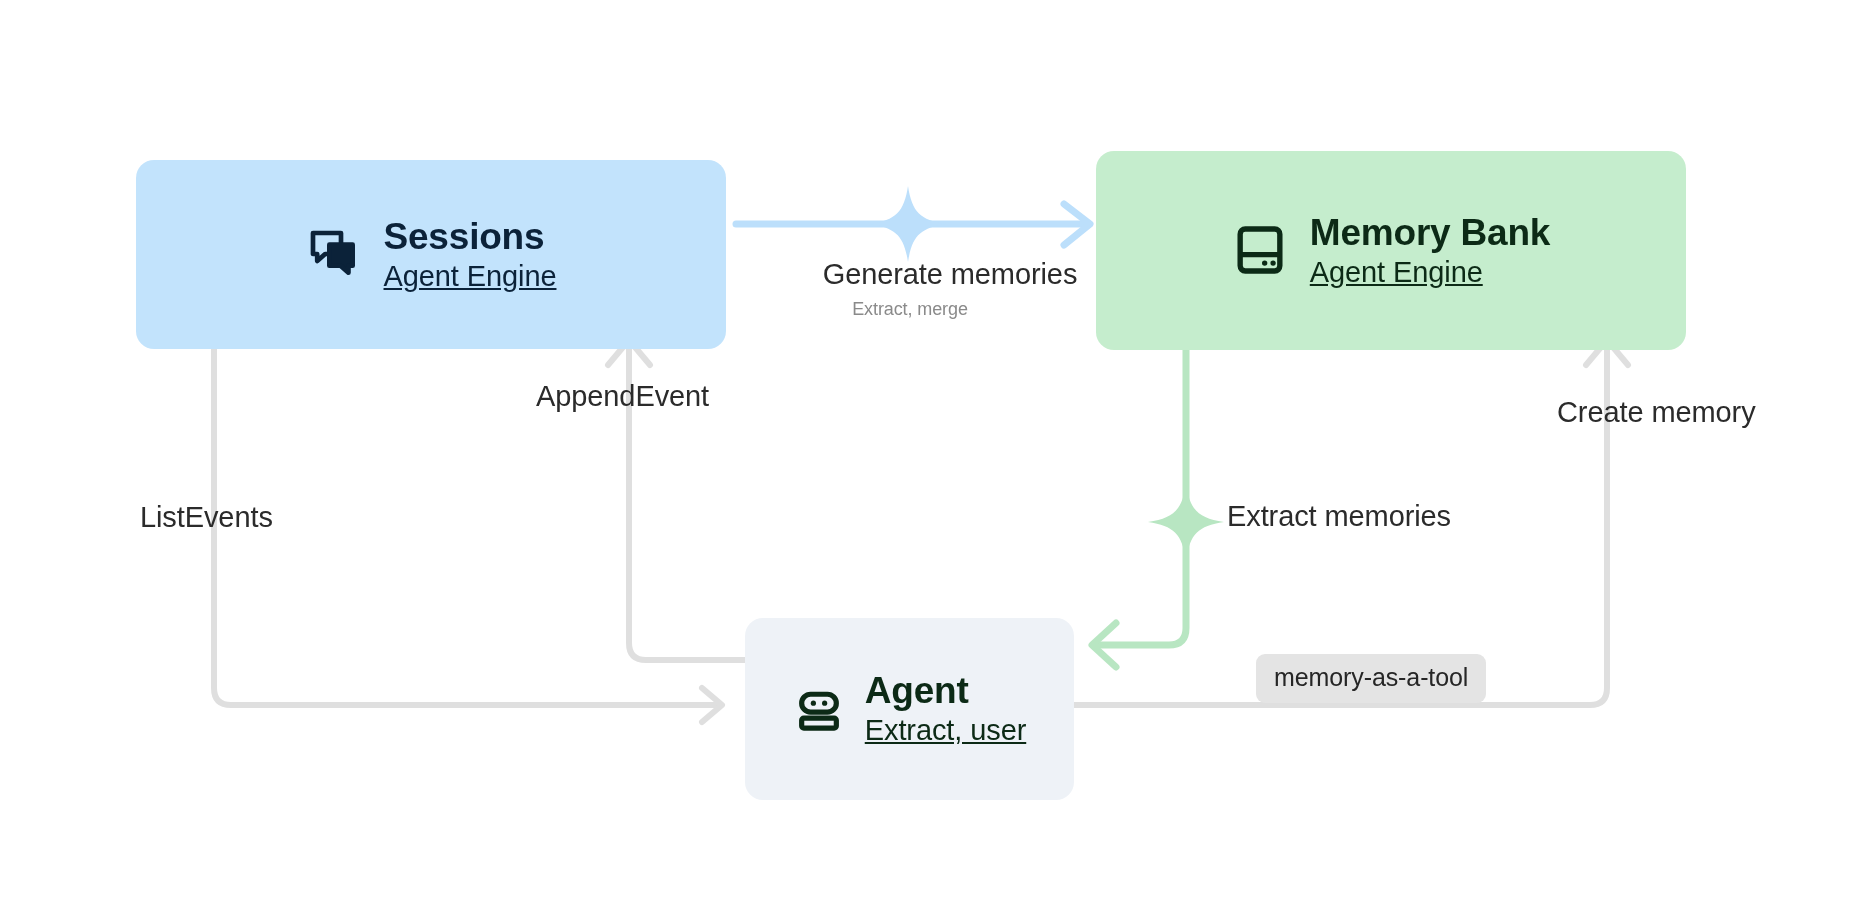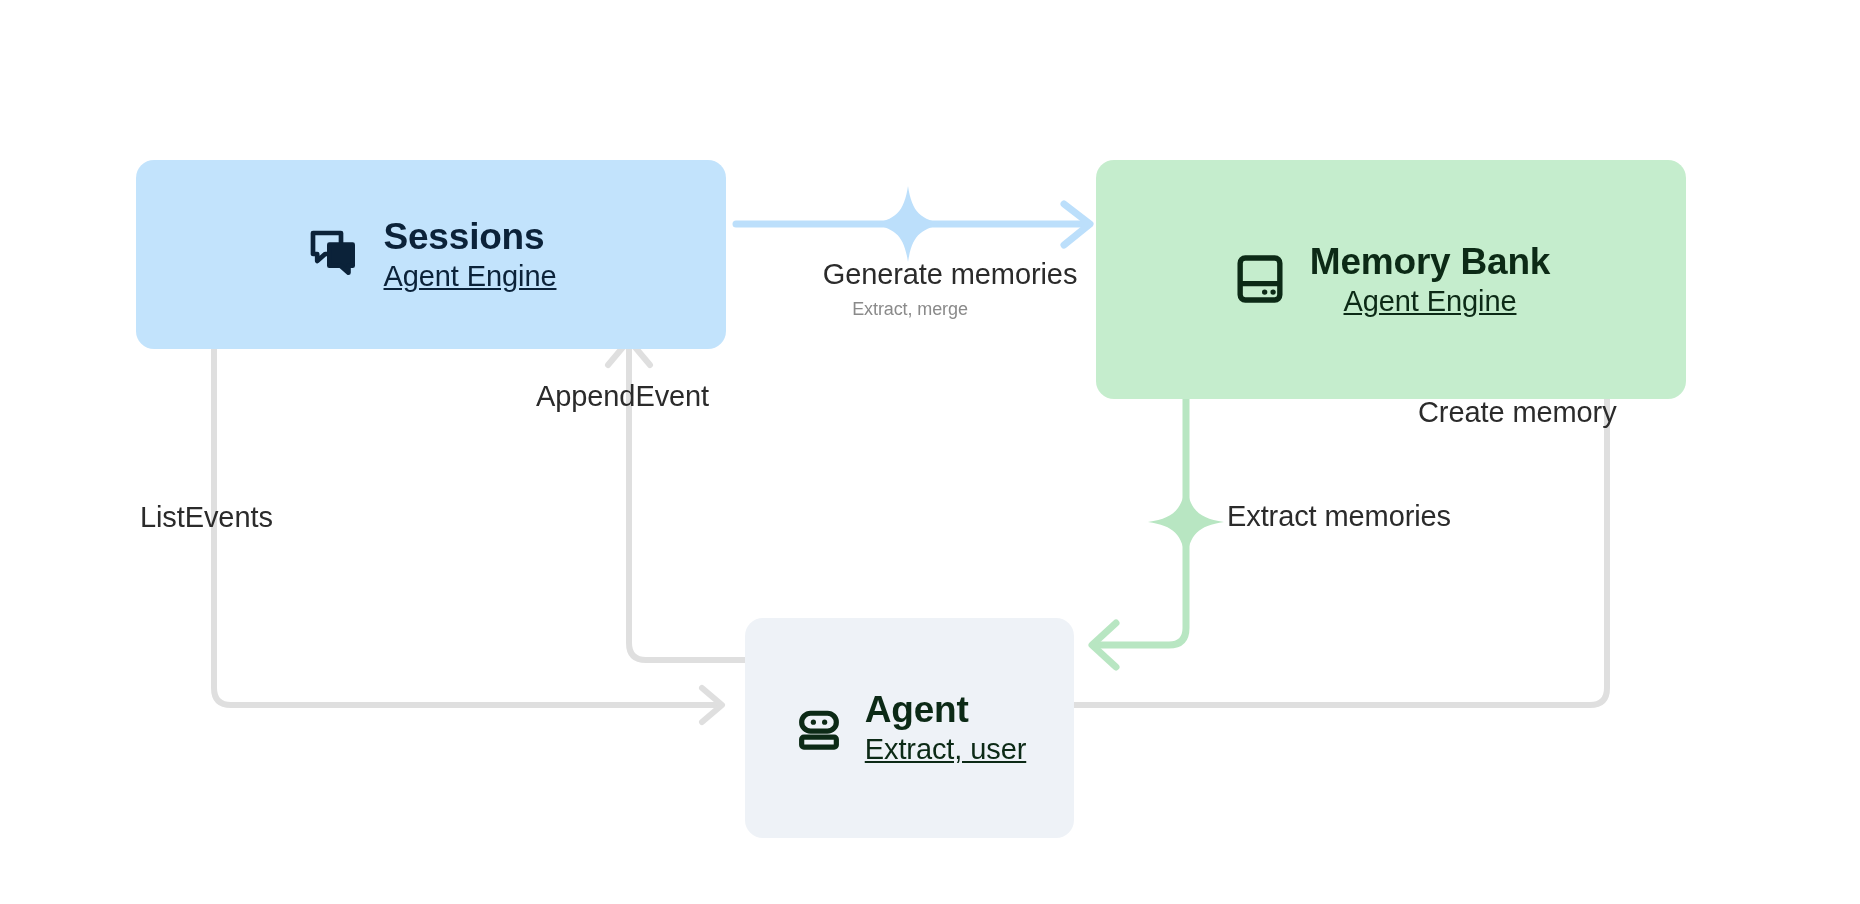--- a/index.html
+++ b/index.html
@@ -55,30 +55,29 @@
   }
 
   #node-sessions {
     left: 136px; top: 130px;
     width: 590px; height: 189px;
     background: #c2e3fc;
   }
   #node-sessions .node-title, #node-sessions .node-sub { color: #0b2239; }
 
   #node-memory {
-    left: 1096px; top: 130px;
-    width: 590px; height: 239px;
+    left: 1096px; top: 121px;
+    width: 590px; height: 199px;
     background: #c5edcd;
-    text-align: center;
   }
   #node-memory .node-title, #node-memory .node-sub { color: #0c2a16; }
 
   #node-agent {
     left: 745px; top: 588px;
-    width: 329px; height: 220px;
+    width: 329px; height: 182px;
     background: #eef2f7;
   }
   #node-agent .node-title, #node-agent .node-sub { color: #0c2a16; }
   #node-agent .node-inner { gap: 20px; }
 
   
   .edge-label {
     position: absolute;
     font-size: 29px;
     color: #2b2b2b;
@@ -89,21 +88,21 @@
     font-size: 18px;
     color: #8a8a8a;
   }
   .edge-label.centered { transform: translateX(-50%); text-align: center; }
 
   #label-generate       { left: 910px; top: 258px; margin-left: 40px; }
   #label-generate-sub   { left: 910px; top: 299px; }
   #label-appendevent    { left: 536px; top: 380px; }
   #label-listevents     { left: 140px; top: 501px; }
   #label-retrieve       { left: 1227px; top: 500px; }
-  #label-creatememory   { left: 1418px; top: 396px; }
+  #label-creatememory   { left: 1557px; top: 396px; }
 
   .badge {
     position: absolute;
     left: 1256px; top: 654px;
     padding: 9px 18px 11px 18px;
     background: #e4e4e4;
     border-radius: 9px;
     font-size: 25px;
     color: #262626;
     white-space: nowrap;
@@ -196,14 +195,15 @@
   <div class="edge-label sub centered" id="label-generate-sub">Extract, merge</div>
 
   <div class="edge-label" id="label-appendevent">AppendEvent</div>
 
   <div class="edge-label" id="label-listevents">ListEvents</div>
 
   <div class="edge-label" id="label-retrieve">Extract memories</div>
 
   <div class="edge-label" id="label-creatememory">Create memory</div>
 
+  <div class="badge">memory-as-a-tool</div>
 
 </div>
 
 </body></html>

